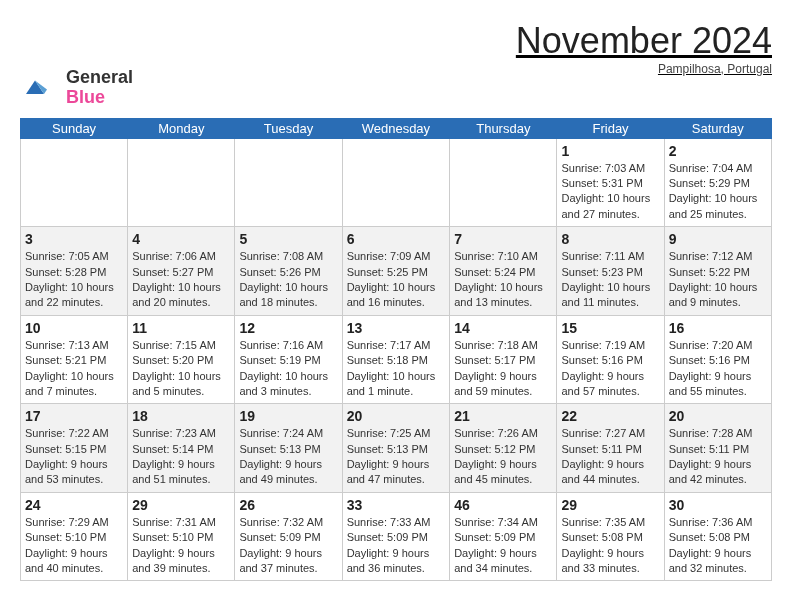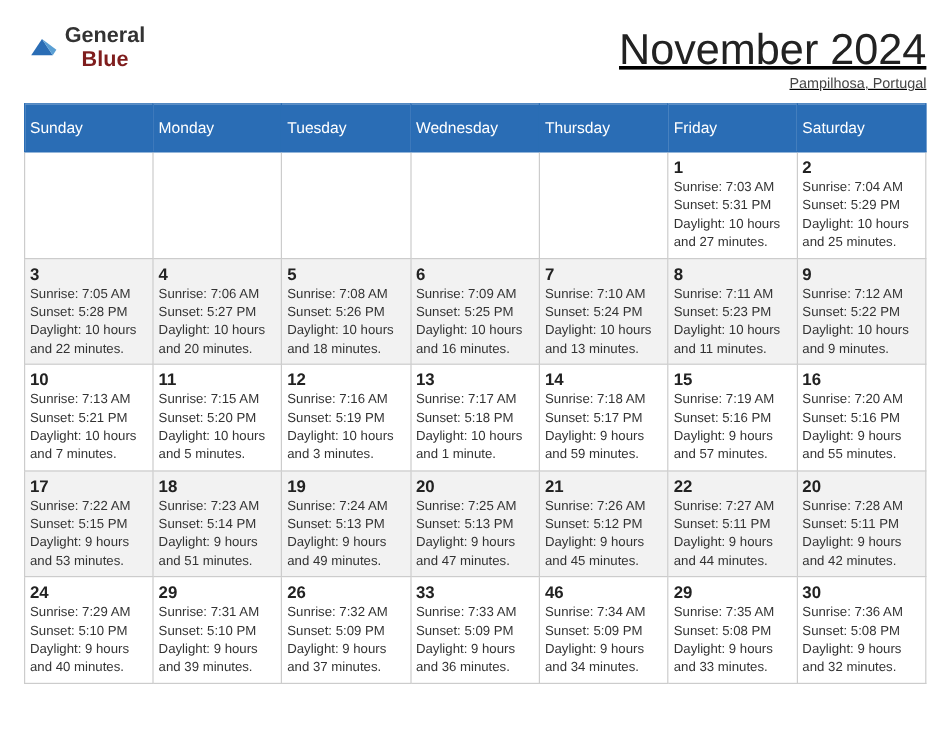--- a/index.html
+++ b/index.html
@@ -12,37 +12,37 @@
     }
     .header {
       display: flex;
       justify-content: space-between;
       align-items: flex-start;
       margin-bottom: 10px;
     }
     .logo {
       display: flex;
       align-items: center;
-      gap: 4px;
+      gap: 16px;
+      margin-top: 48px;
     }
     .logo-text {
       display: flex;
       flex-direction: column;
       line-height: 1.1;
     }
     .logo-general {
       font-size: 18px;
       font-weight: bold;
       color: #333;
     }
     .logo-blue {
       font-size: 18px;
       font-weight: bold;
-      color: #7f1d1d;
-      text-align: center;
+      color: #ec4899;
     }
     .logo-icon {
       width: 30px;
       height: 30px;
     }
     .title-block {
       text-align: right;
       text-decoration: underline;
     }
     .month-title {
@@ -57,22 +57,22 @@
     table {
       width: 100%;
       border-collapse: collapse;
       font-size: 11px;
     }
     thead tr {
       background-color: #2a6db5;
       color: #fff;
     }
     thead th {
-      padding: 12px 4px;
-      text-align: left;
+      padding: 2px 4px;
+      text-align: center;
       font-size: 13px;
       font-weight: normal;
       border: 1px solid #2a6db5;
     }
     tbody tr {
       vertical-align: top;
     }
     tbody td {
       border: 1px solid #ccc;
       padding: 4px;

